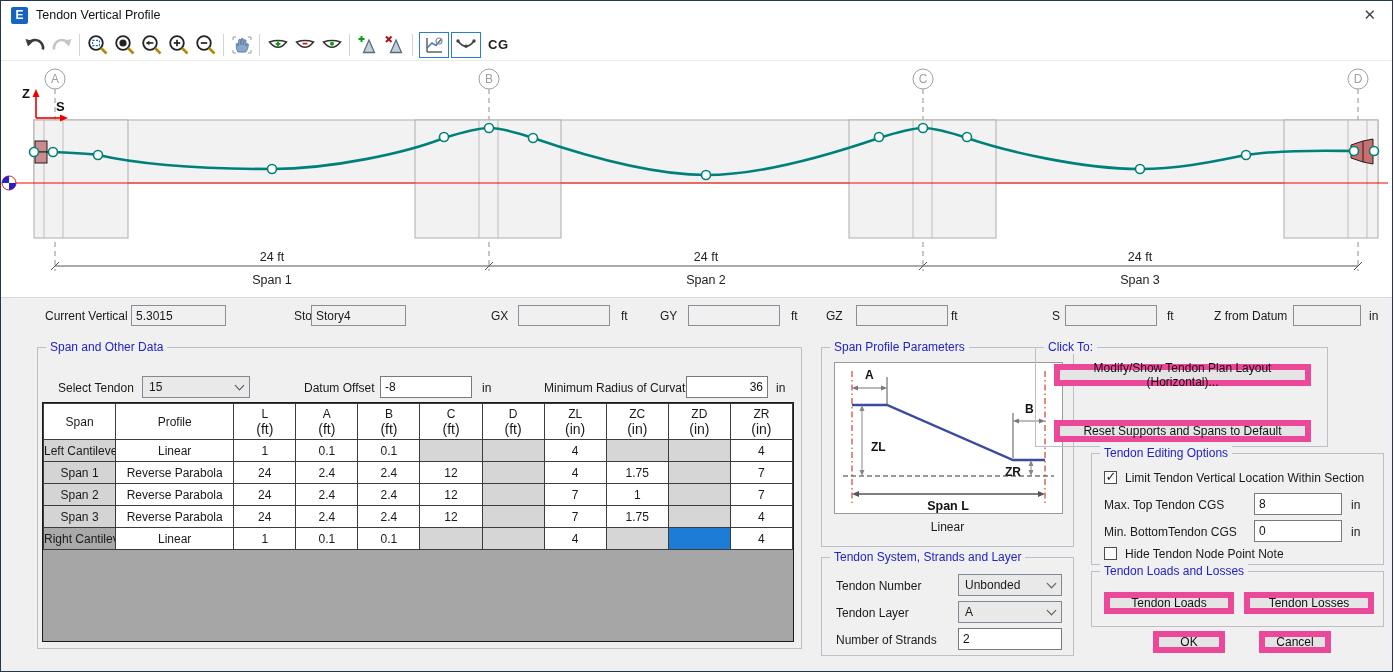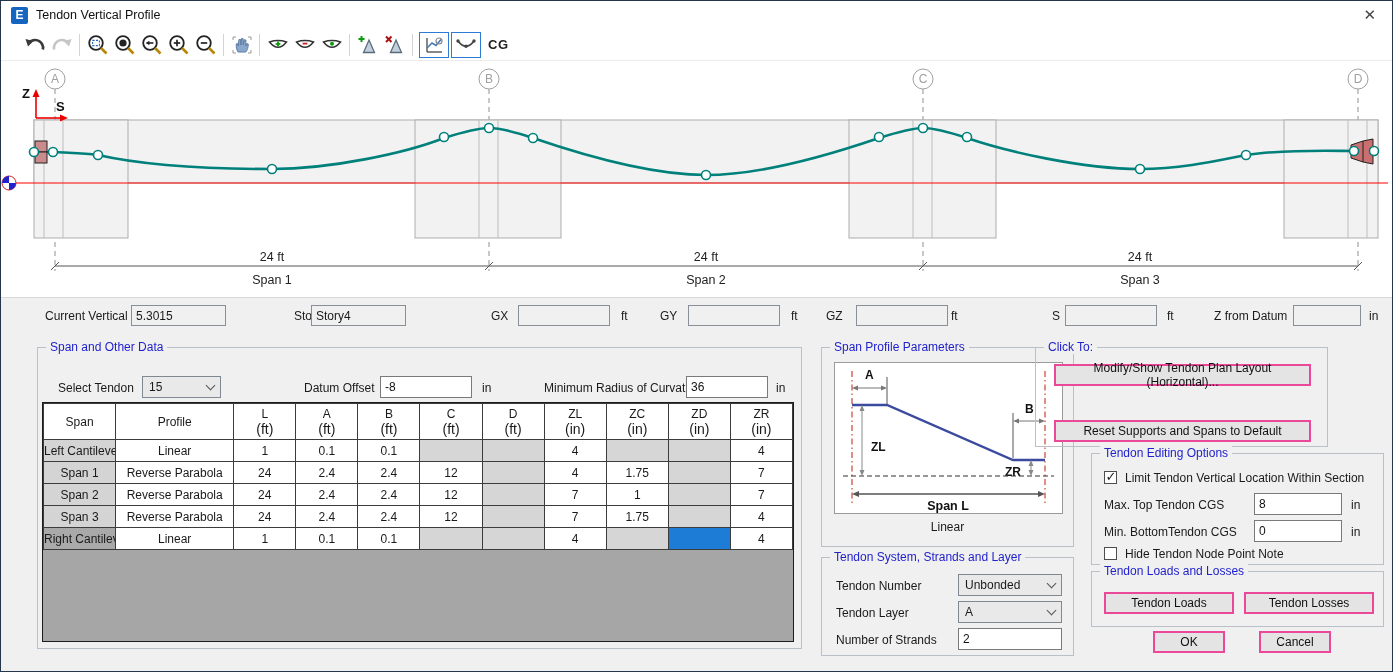--- a/index.html
+++ b/index.html
@@ -29,21 +29,21 @@
   .statusbar input{position:absolute;top:7px;height:21px;border:1px solid #898f98;background:#f0f0f0;font-size:12px;padding:0 4px;color:#1a1a1a;}
 
   
   .panel{position:absolute;left:0;top:333px;width:100%;height:339px;background:#f0f0f0;font-size:12px;color:#1a1a1a;}
   .group{position:absolute;border:1px solid #b9c0c9;}
   .gtitle{position:absolute;top:-8px;left:8px;background:#f0f0f0;padding:0 4px;color:#2222cc;font-size:12px;white-space:nowrap;}
   .albl{position:absolute;white-space:nowrap;}
   .tinput{position:absolute;height:22px;border:1px solid #7a7a7a;background:#fff;font-size:12px;padding:0 4px;color:#111;}
   .combo{position:absolute;height:22px;background:#e9e9e9;border:1px solid #7f8994;display:flex;align-items:center;justify-content:space-between;padding:0 6px;cursor:default;}
   .chev{width:7px;height:7px;border-right:1.6px solid #555;border-bottom:1.6px solid #555;transform:rotate(45deg);margin-top:-3px;}
-  .btn{position:absolute;background:#e4e4e4;border:2px solid #ec4899;font-size:12px;color:#111;display:flex;align-items:center;justify-content:center;cursor:default;}
+  .btn{position:absolute;background:#e4e4e4;border:6px solid #ec4899;font-size:12px;color:#111;display:flex;align-items:center;justify-content:center;cursor:default;}
   .cb{position:absolute;width:13px;height:13px;border:1px solid #4d4d4d;background:#fff;}
   .cb.checked::after{content:"\2713";position:absolute;left:0.5px;top:-3px;font-size:13px;color:#1c1c1c;font-weight:bold;}
 
   
   .table-wrap{position:absolute;left:4px;top:54px;width:752px;height:240px;background:#a6a6a6;border:1px solid #1c1c1c;overflow:hidden;}
   table.grid{border-collapse:collapse;width:750px;table-layout:fixed;font-size:12px;}
   table.grid th,table.grid td{border:1px solid #3c3c3c;padding:0;text-align:center;vertical-align:middle;height:22px;overflow:hidden;white-space:nowrap;}
   table.grid thead th{background:#fff;font-weight:normal;height:36px;}
   .h2{font-size:14px;}
   .rhdr{background:#d4d4d4;font-weight:normal;}
@@ -305,29 +305,29 @@
     <span class="lbl" style="left:1213px">Z from Datum</span>
     <input style="left: 1292px; width: 68px;" readonly="" value="">
     <span class="lbl" style="left:1368px">in</span>
   </div>
 
   <div class="panel">
 
     <div class="group" style="left:36px;top:13px;width:765px;height:302px">
       <span class="gtitle">Span and Other Data</span>
       <span class="albl" style="left:20px;top:33px">Select Tendon</span>
-      <div class="combo" style="left:104px;top:28px;width:79px">
+      <div class="combo" style="left:104px;top:28px;width:108px">
         <span>15</span>
         <span class="chev"></span>
       </div>
       <span class="albl" style="left:266px;top:33px">Datum Offset</span>
       <input class="tinput" style="left: 342px; top: 28px; width: 92px;" value="-8">
       <span class="albl" style="left:444px;top:33px">in</span>
       <span class="albl" style="left:506px;top:33px">Minimum Radius of Curvature</span>
-      <input class="tinput" style="left: 648px; top: 28px; width: 82px;" value="36">
+      <input class="tinput" style="left: 648px; top: 28px; width: 82px; text-align: right;" value="36">
       <span class="albl" style="left:738px;top:33px">in</span>
 
       <div class="table-wrap">
         <table class="grid">
           <colgroup>
               <col style="width:72px">
               <col style="width:118px">
               <col style="width:62px">
               <col style="width:62px">
               <col style="width:62px">

